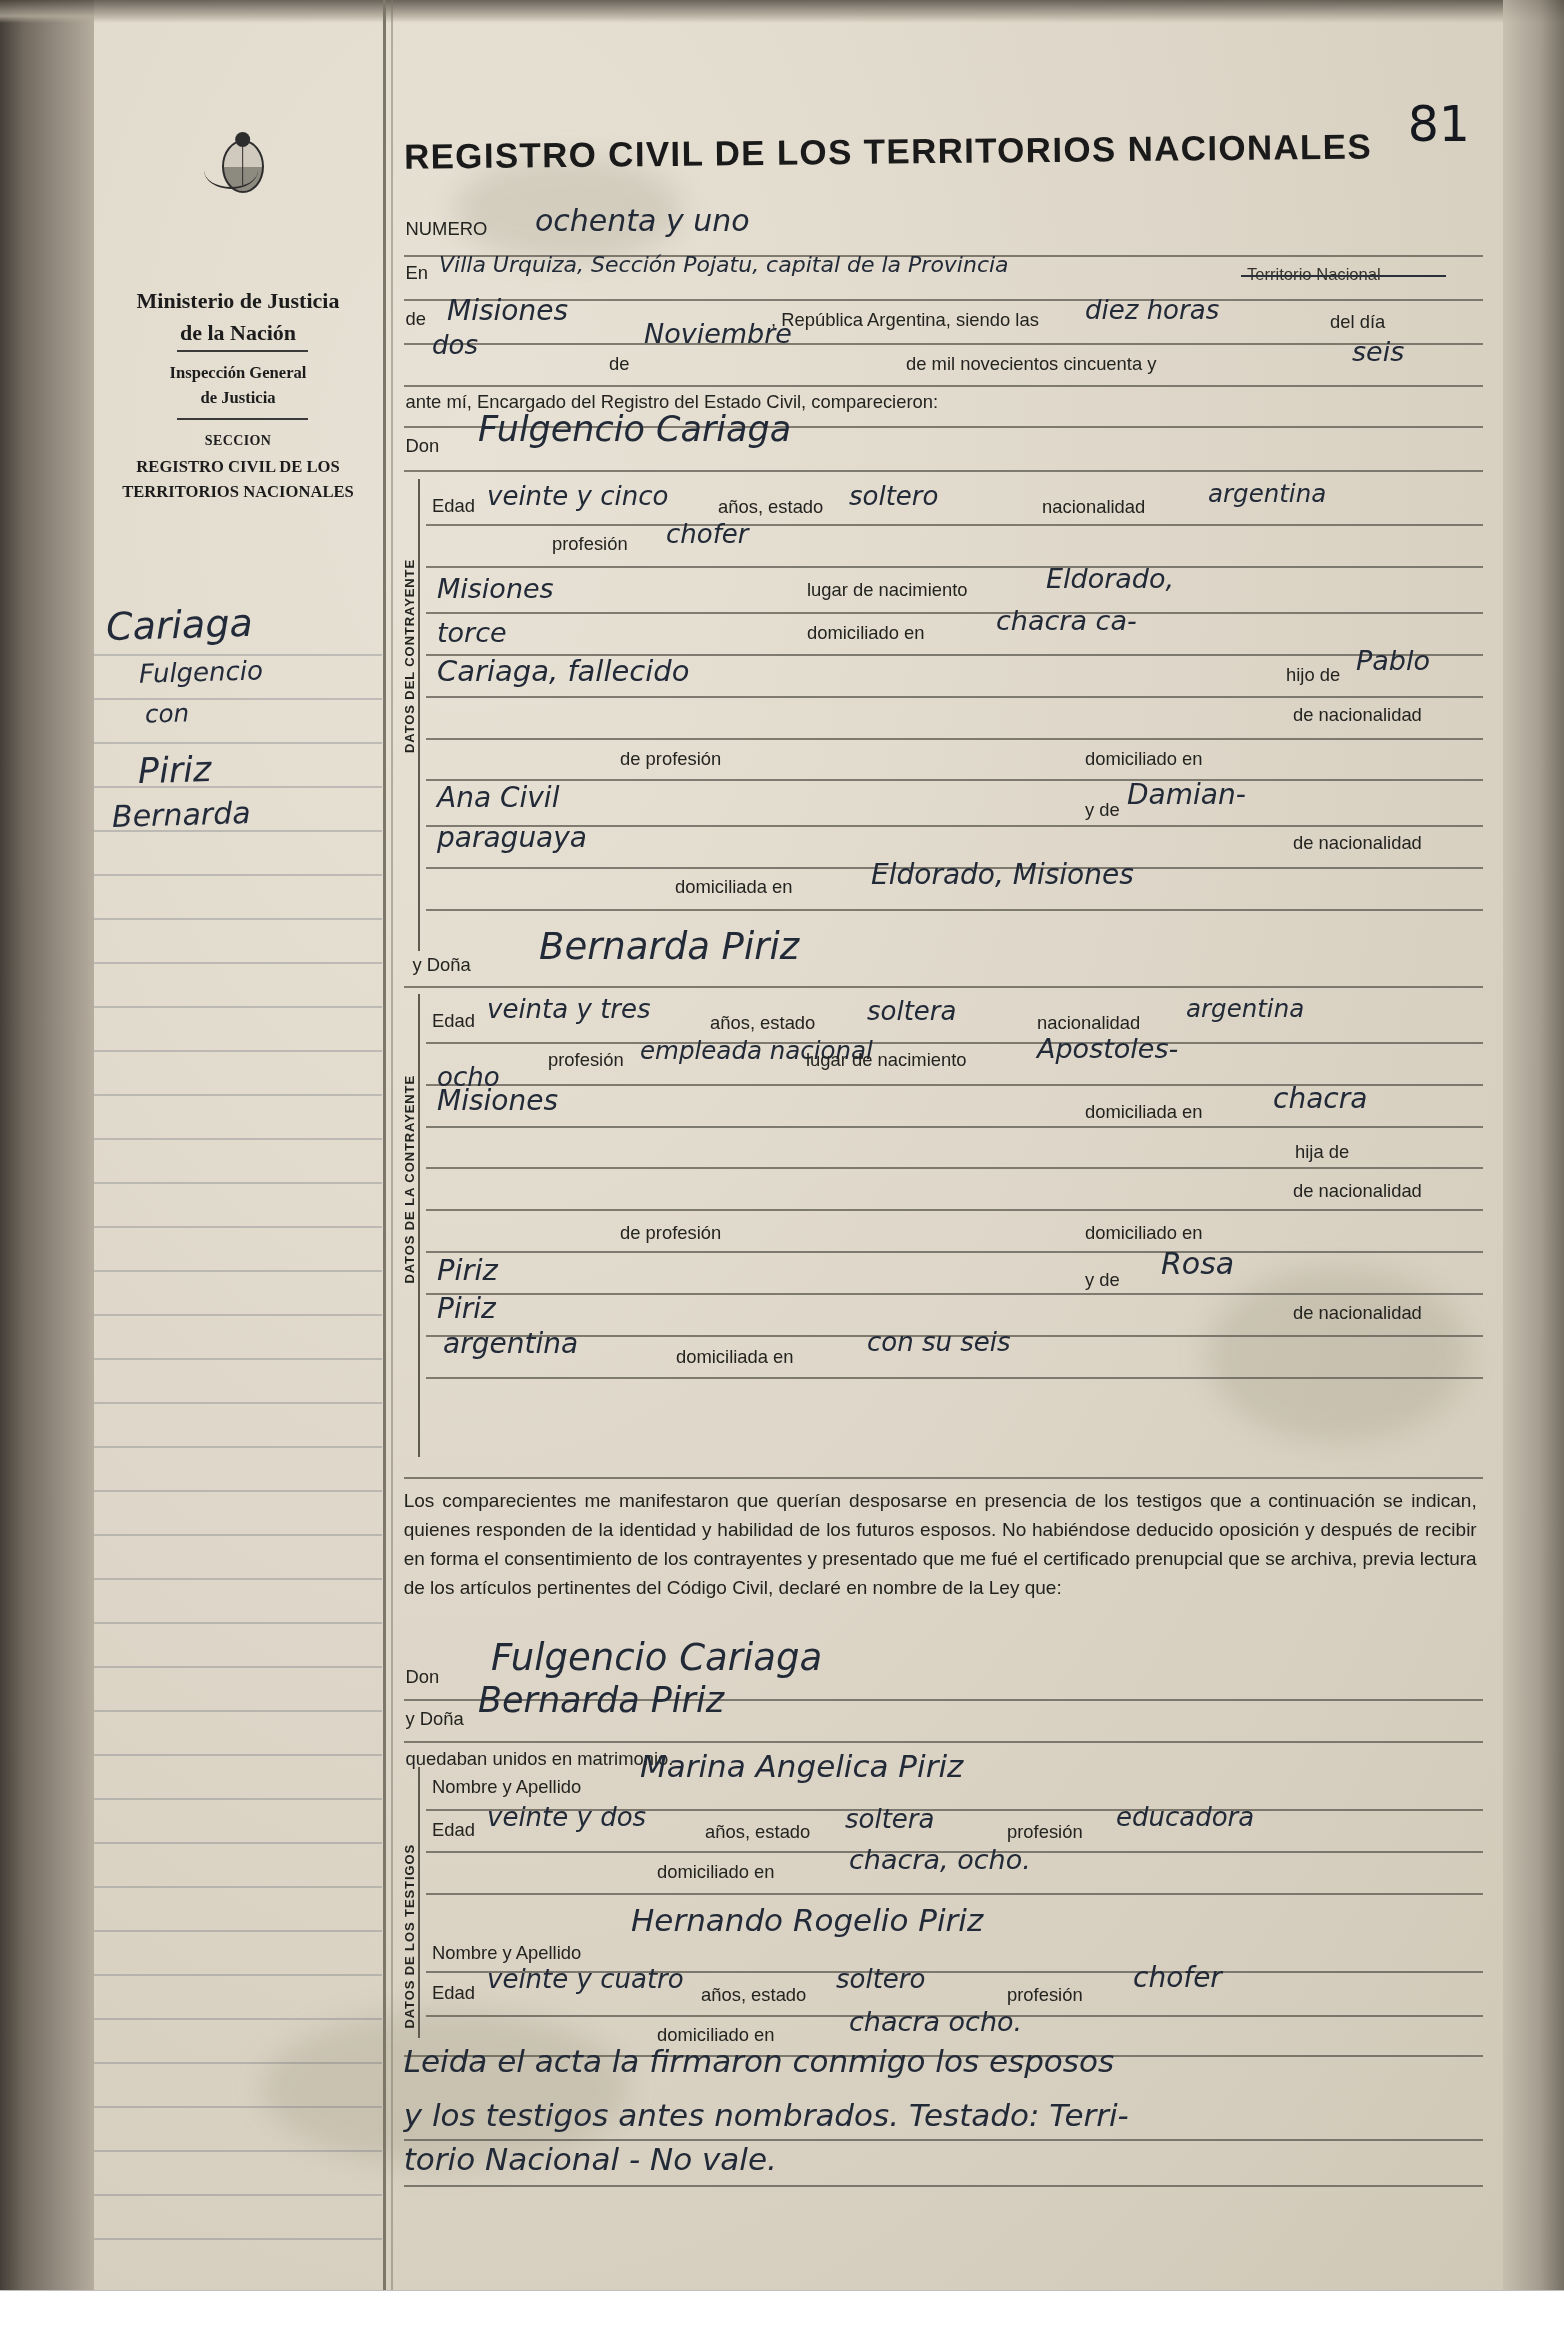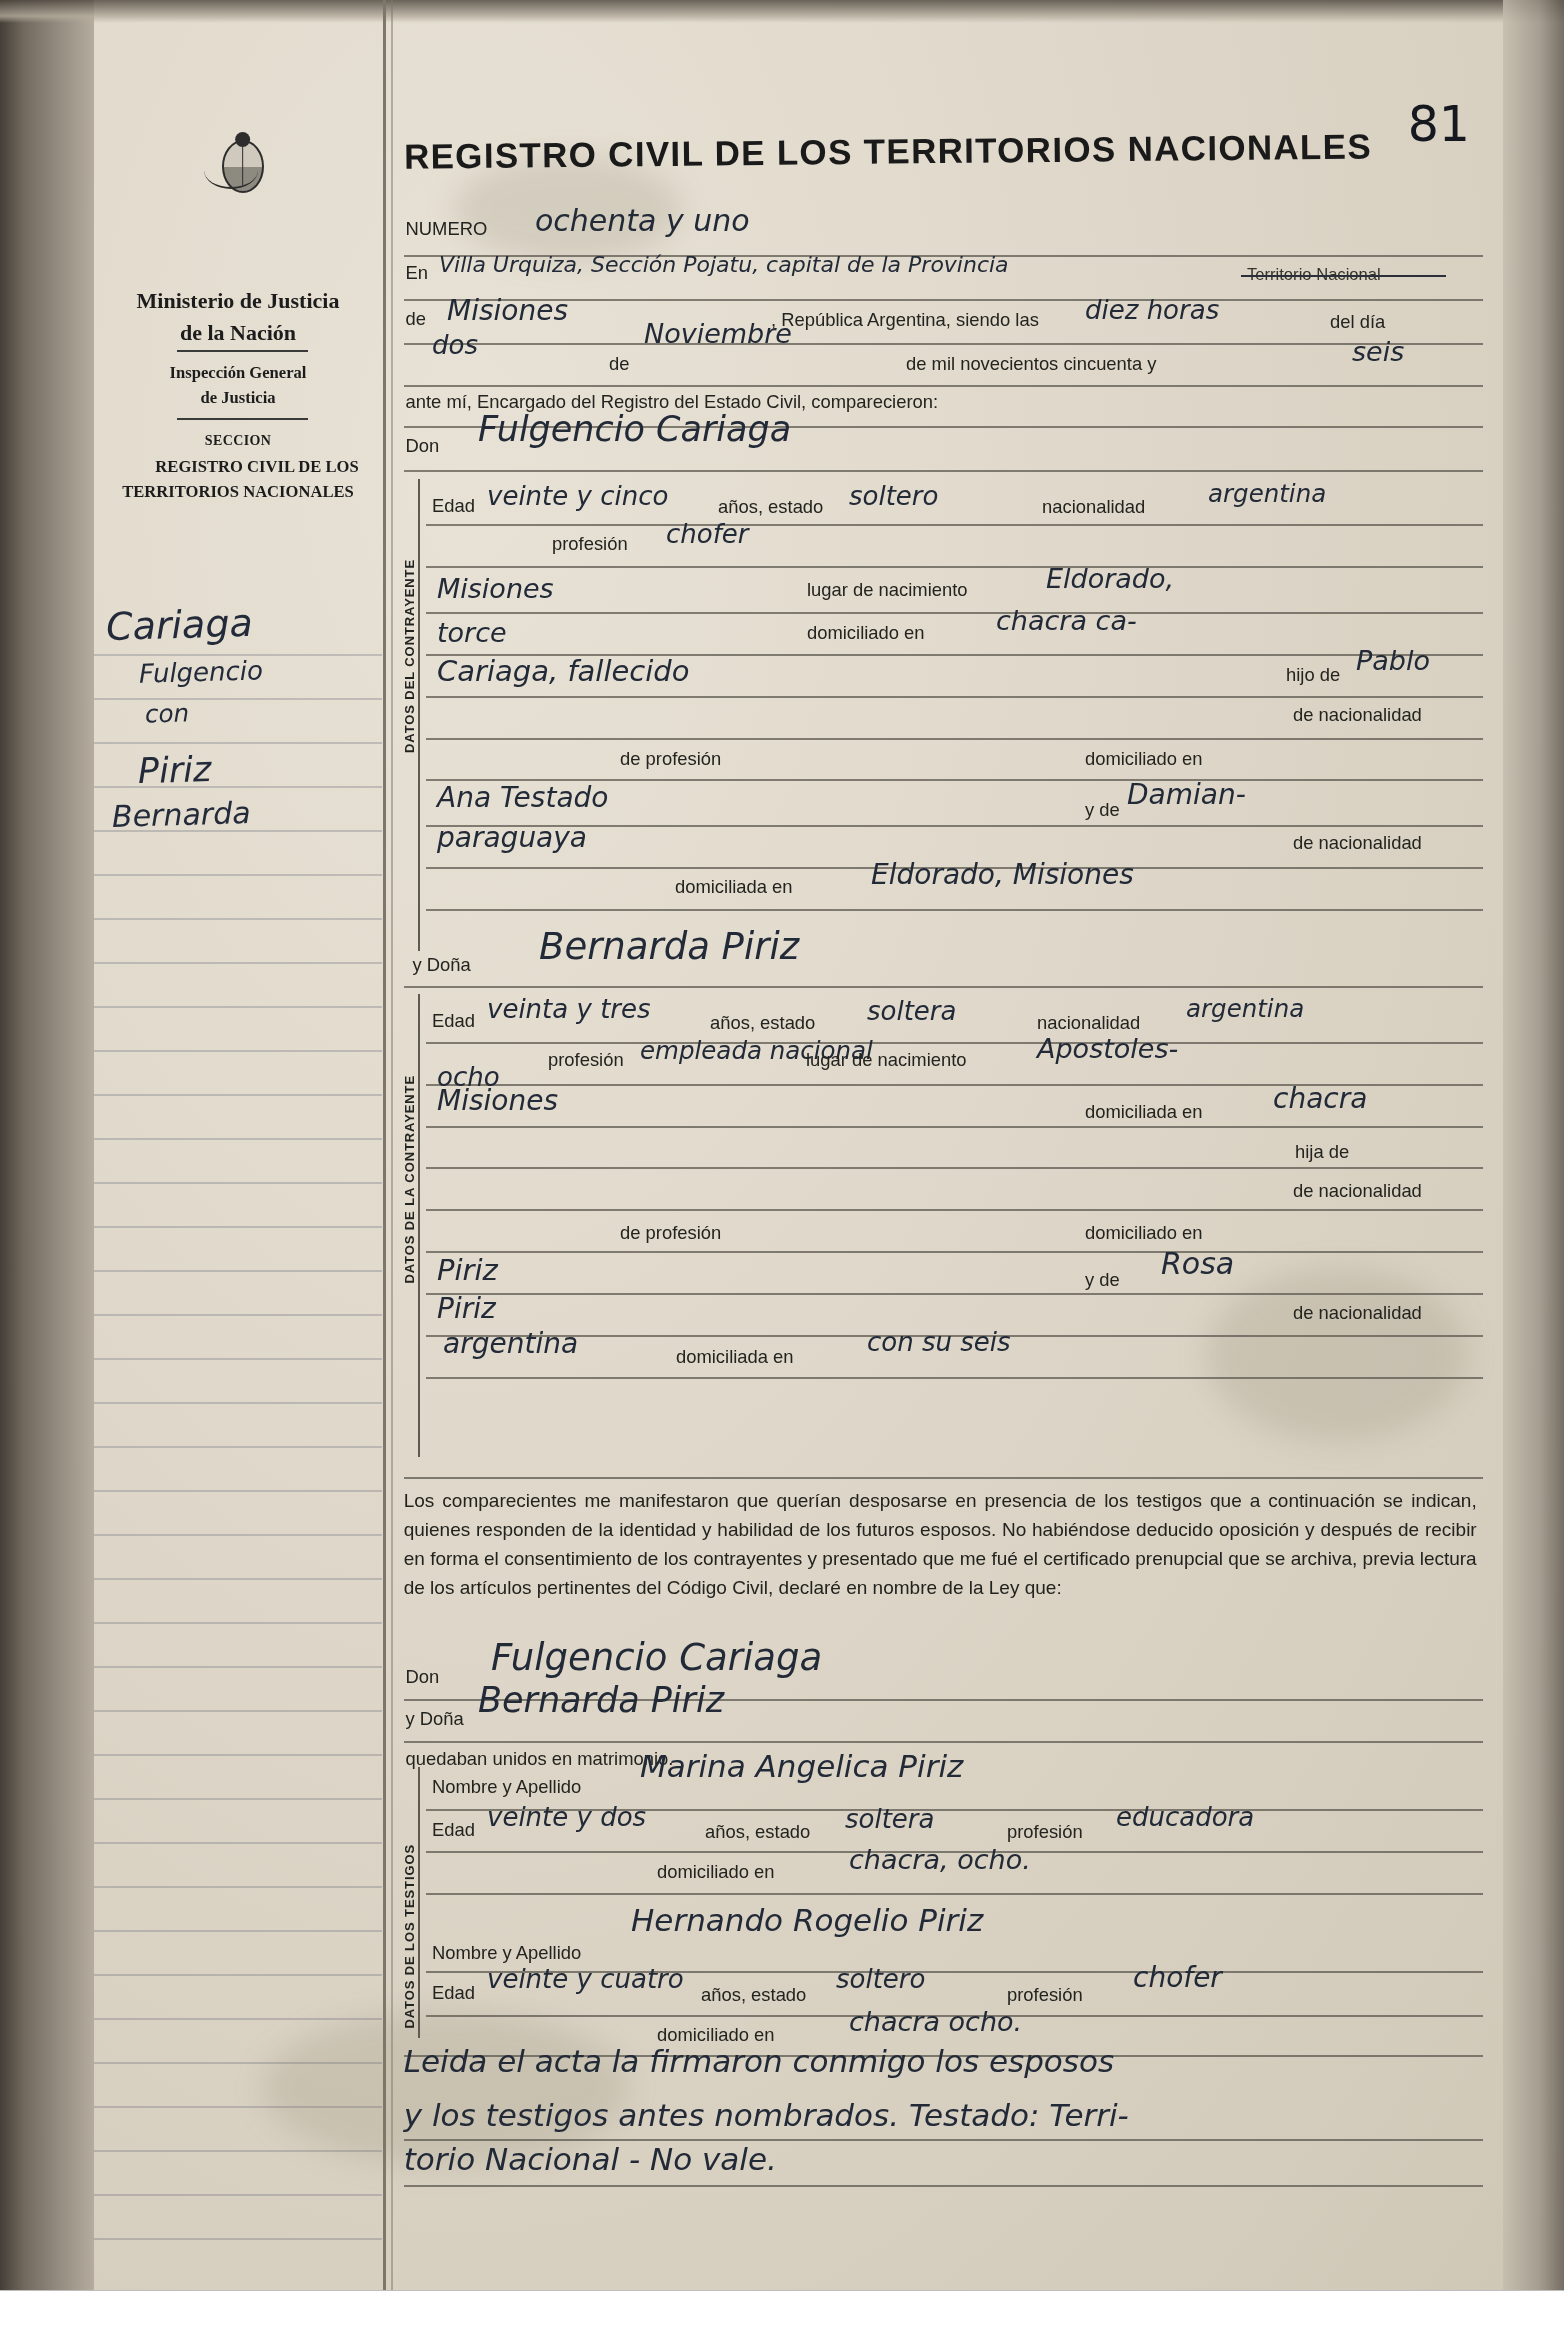--- a/index.html
+++ b/index.html
@@ -66,21 +66,21 @@
   }
   .m-title{
     position:absolute;width:288px;text-align:center;color:#1c1c1c;
     font-family:"Liberation Serif",serif;
   }
   #m1{top:288px;font-size:22px;font-weight:700;}
   #m2{top:320px;font-size:22px;font-weight:700;}
   #m3{top:363px;font-size:16.6px;font-weight:700;}
   #m4{top:388px;font-size:16.6px;font-weight:700;}
   #m5{top:433px;font-size:14px;font-weight:700;letter-spacing:0.4px;}
-  #m6{top:457px;font-size:16.6px;font-weight:700;padding-left:19px;}
+  #m6{top:457px;font-size:16.6px;font-weight:700;}
   #m7{top:482px;font-size:16.6px;font-weight:700;}
   .m-rule{position:absolute;left:83px;width:131px;height:1.7px;background:#3a3a3a;}
   #mr1{top:350px;}
   #mr2{top:418px;}
   
   .hw{
     font-family:"DejaVu Sans",sans-serif;
     color:#1d2330;
     font-style:italic;
     transform:rotate(-1.6deg);
@@ -250,21 +250,21 @@
     <div class="hwf" style="left:42px;top:654px;font-size:29px;">Cariaga, fallecido</div>
     <div class="line" style="left:31px;top:696px;width:1057px;"></div>
 
     <div class="pr" style="left:898px;top:704px;">de nacionalidad</div>
     <div class="line" style="left:31px;top:738px;width:1057px;"></div>
 
     <div class="pr" style="left:225px;top:748px;">de profesión</div>
     <div class="pr" style="left:690px;top:748px;">domiciliado en</div>
     <div class="line" style="left:31px;top:779px;width:1057px;"></div>
 
-    <div class="hwf" style="left:42px;top:781px;font-size:28px;">Ana Testado</div>
+    <div class="hwf" style="left:42px;top:781px;font-size:28px;">Ana Civil</div>
     <div class="pr" style="left:690px;top:799px;">y de</div>
     <div class="hwf" style="left:732px;top:778px;font-size:28px;">Damian-</div>
     <div class="line" style="left:31px;top:825px;width:1057px;"></div>
 
     <div class="pr" style="left:898px;top:832px;">de nacionalidad</div>
     <div class="hwf" style="left:42px;top:821px;font-size:28px;">paraguaya</div>
     <div class="line" style="left:31px;top:867px;width:1057px;"></div>
 
     <div class="pr" style="left:280px;top:876px;">domiciliada en</div>
     <div class="hwf" style="left:476px;top:858px;font-size:28px;">Eldorado, Misiones</div>

